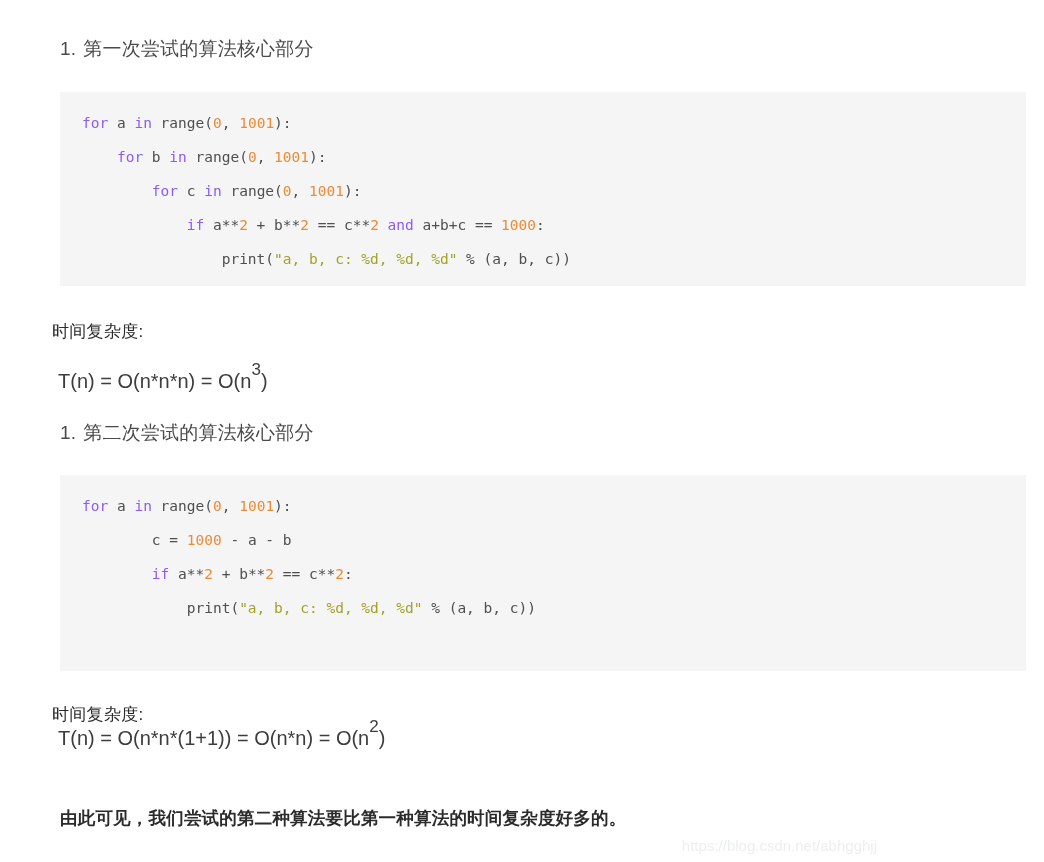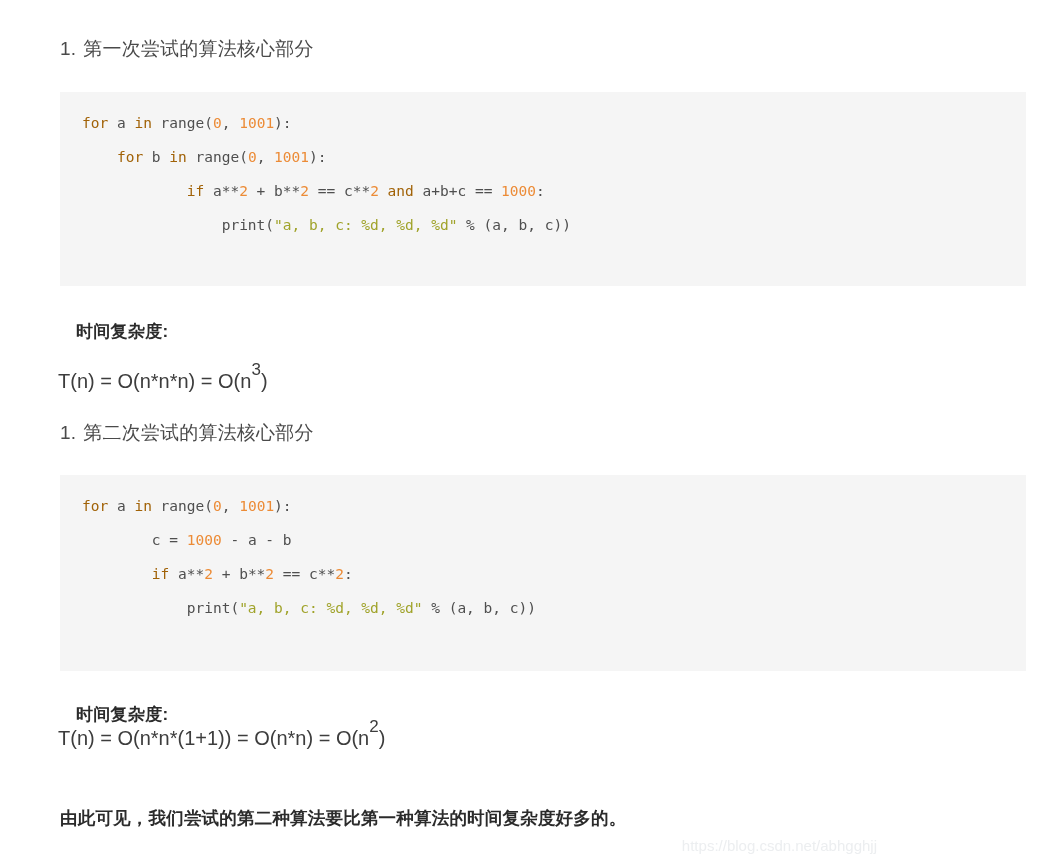--- a/index.html
+++ b/index.html
@@ -52,32 +52,32 @@
     overflow: hidden;
   }
   .code-line {
     font-family: "DejaVu Sans Mono", "Liberation Mono", monospace;
     font-size: 14.5px;
     line-height: 34px;
     color: #4f4f4f;
     white-space: pre;
     padding-left: 22px;
   }
-  .tok-kw  { color: #a16207; }
+  .tok-kw  { color: #8b5cf6; }
   .tok-num { color: #ec8b36; }
   .tok-str { color: #a0a32a; }
   .tok-op  { color: #4f4f4f; }
 
   
   .bold-label {
     position: absolute;
-    left: 76px;
+    left: 52px;
     font-size: 17px;
     line-height: 24px;
-    font-weight: bold;
+    font-weight: normal;
     color: #2b2b2b;
     white-space: nowrap;
     letter-spacing: 0.3px;
   }
 
   
   .formula {
     position: absolute;
     left: 58px;
     font-size: 20px;
@@ -125,20 +125,21 @@
 
 <div class="page">
 
   <div class="list-heading" style="top:35px;">
     <span class="marker">1.</span><span>第一次尝试的算法核心部分</span>
   </div>
 
   <div class="code-block" id="code-block-one" style="top:92px; height:194px;">
       <div class="code-line"><span class="tok-kw">for</span><span class="tok-op"> a </span><span class="tok-kw">in</span><span class="tok-op"> range(</span><span class="tok-num">0</span><span class="tok-op">, </span><span class="tok-num">1001</span><span class="tok-op">):</span></div>
       <div class="code-line"><span class="tok-op">    </span><span class="tok-kw">for</span><span class="tok-op"> b </span><span class="tok-kw">in</span><span class="tok-op"> range(</span><span class="tok-num">0</span><span class="tok-op">, </span><span class="tok-num">1001</span><span class="tok-op">):</span></div>
+      <div class="code-line"><span class="tok-op">        </span><span class="tok-kw">for</span><span class="tok-op"> c </span><span class="tok-kw">in</span><span class="tok-op"> range(</span><span class="tok-num">0</span><span class="tok-op">, </span><span class="tok-num">1001</span><span class="tok-op">):</span></div>
       <div class="code-line"><span class="tok-op">            </span><span class="tok-kw">if</span><span class="tok-op"> a**</span><span class="tok-num">2</span><span class="tok-op"> + b**</span><span class="tok-num">2</span><span class="tok-op"> == c**</span><span class="tok-num">2</span><span class="tok-op"> </span><span class="tok-kw">and</span><span class="tok-op"> a+b+c == </span><span class="tok-num">1000</span><span class="tok-op">:</span></div>
       <div class="code-line"><span class="tok-op">                print(</span><span class="tok-str">"a, b, c: %d, %d, %d"</span><span class="tok-op"> % (a, b, c))</span></div>
     </div>
 
   <div class="bold-label" style="top:320px;">时间复杂度:</div>
 
   <div class="formula" style="top:367px;">
     <span>T(n) = O(n*n*n) = O(n</span><sup>3</sup><span>)</span>
   </div>
 

